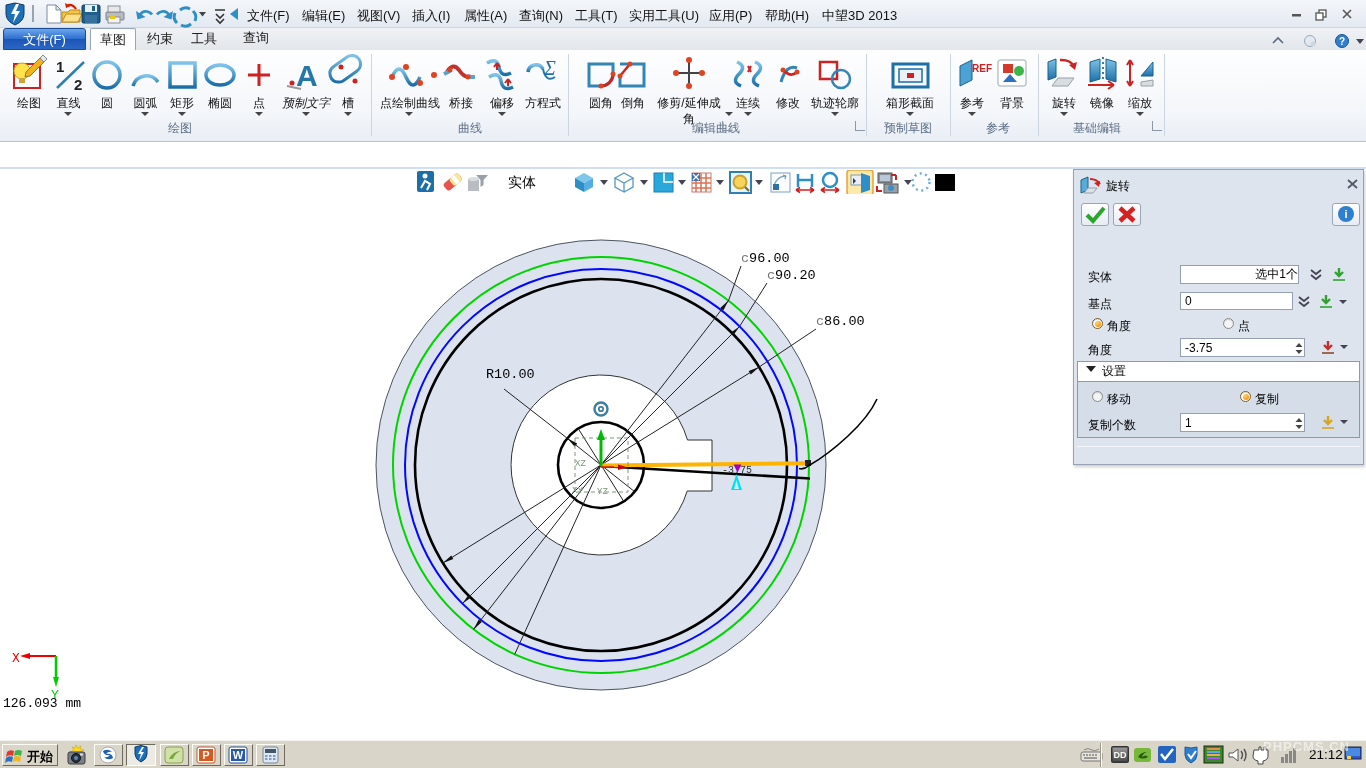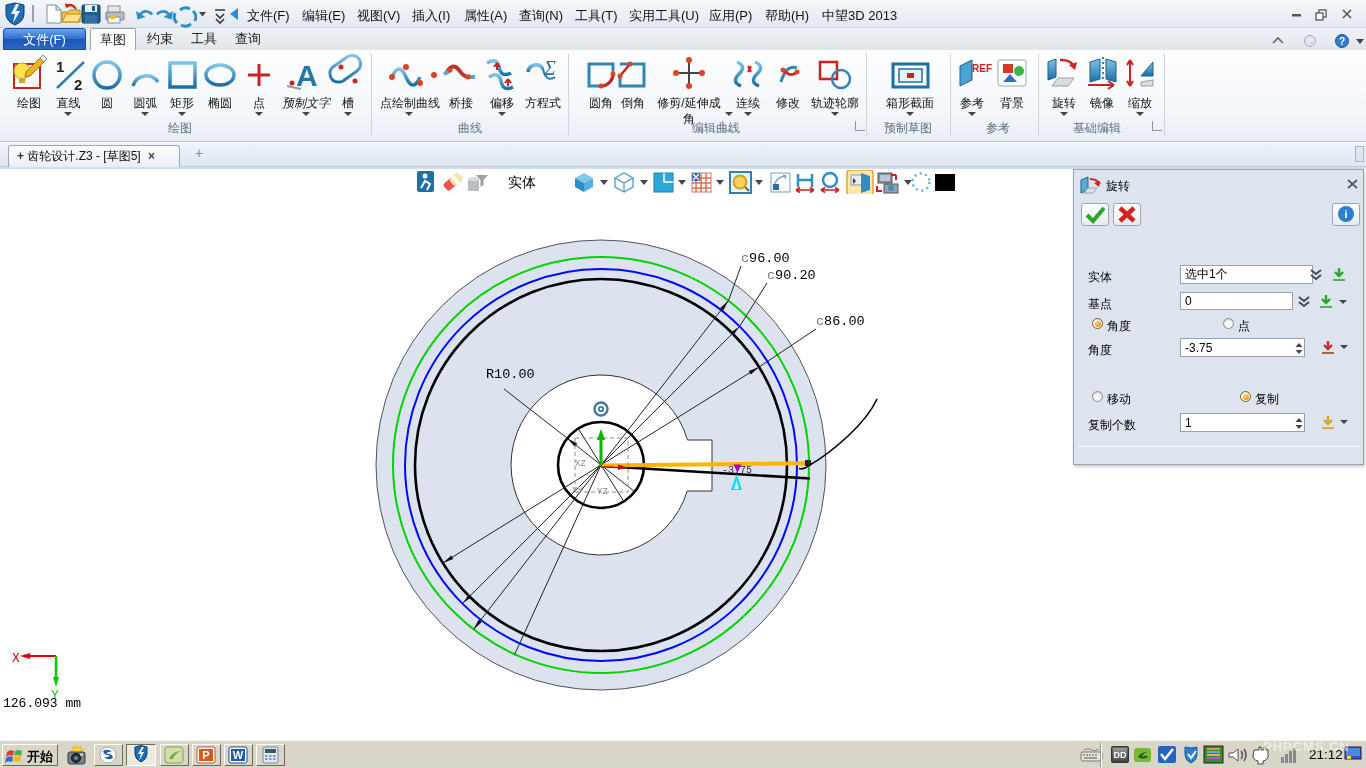--- a/index.html
+++ b/index.html
@@ -102,21 +102,21 @@
           <rect x="26" y="7" width="7" height="7"></rect>
         </g>
   <path d="M53 4 l8 8 m0 -8 l-8 8" stroke="#555" stroke-width="1.6"></path>
 </svg>
 </div>
 <div id="tabrow">
 <div class="ftab">文件(F)</div>
 <div class="rtab active" style="left:90px;width:46px;">草图</div>
 <div class="rtab" style="left:140px;width:40px;">约束</div>
 <div class="rtab" style="left:184px;width:40px;">工具</div>
-<div class="rtab" style="left:228px;width:40px;">查询</div>
+<div class="rtab" style="left:236px;width:40px;font-family:Liberation Mono, monospace;">查询</div>
 <svg class="abs" style="left:1270px;top:6px" width="96" height="14">
   <path d="M3 9 l5-5 l5 5" stroke="#5a6a7e" stroke-width="1.6" fill="none"></path>
   <circle cx="40" cy="7" r="5.5" fill="#e3e9f1" stroke="#9aa8ba"></circle>
         <circle cx="43" cy="10" r="2.5" fill="#cdd6e2"></circle>
   <circle cx="72" cy="7" r="6.5" fill="#2f7fd0" stroke="#1c5296"></circle>
         <text x="72" y="11" font-size="10" fill="#fff" text-anchor="middle" font-weight="bold">?</text>
   <path d="M86 5 l4 5 l4-5 z" fill="#445"></path>
 </svg>
 </div>
 <div id="ribbon">
@@ -284,25 +284,20 @@
 <span class="gname" style="left:140px;width:80px;">绘图</span>
 <span class="gname" style="left:430px;width:80px;">曲线</span>
 <span class="gname" style="left:676px;width:80px;">编辑曲线</span>
 <span class="gname" style="left:868px;width:80px;">预制草图</span>
 <span class="gname" style="left:958px;width:80px;">参考</span>
 <span class="gname" style="left:1057px;width:80px;font-family:Liberation Serif, serif;">基础编辑</span>
 <span class="glaunch" style="left:722px"></span>
 <span class="glaunch" style="left:855px"></span>
 <span class="glaunch" style="left:1152px"></span>
 </div>
-<div id="doctabs">
-<div class="dtab"><span style="margin-left:8px;font-weight:bold;color:#333">+</span> 齿轮设计.Z3 - [草图5] <span style="color:#444;font-weight:bold;margin-left:4px">×</span></div>
-<span style="position:absolute;left:195px;top:2px;font-size:14px;color:#888">+</span>
-<span style="position:absolute;left:1355px;top:3px;width:9px;height:16px;background:#dfe5ee;border:1px solid #aab4c2"></span>
-</div>
 <div id="canvas">
 <svg class="abs" style="left:0;top:0" width="1366" height="546">
 
 <circle cx="601" cy="298" r="225" fill="#dce3ef" stroke="#4d5560" stroke-width="1"></circle>
 
 <path d="M687.5 273 L712 273 L712 324 L687.2 324 A90 90 0 1 1 687.5 273 Z" fill="#ffffff" stroke="#333" stroke-width="1"></path>
 <circle cx="601" cy="298" r="208" fill="none" stroke="#00d400" stroke-width="2"></circle>
 <circle cx="601" cy="298" r="196" fill="none" stroke="#0008ff" stroke-width="2"></circle>
 <circle cx="601" cy="298" r="186" fill="none" stroke="#000" stroke-width="2.6"></circle>
 <circle cx="601" cy="298" r="43" fill="none" stroke="#000" stroke-width="2.6"></circle>
@@ -455,21 +450,21 @@
           </svg></div>
 <div class="pbtn" style="left:39px;top:33px"><svg width="26" height="21">
             <path d="M6 4 l14 13 m0-13 L6 17" stroke="#d42222" stroke-width="4.5" fill="none"></path>
           </svg></div>
 <div class="pbtn" style="left:258px;top:33px"><svg width="26" height="21">
             <circle cx="13" cy="10" r="8" fill="#2e7fd0"></circle>
             <text x="13" y="14" font-size="11" font-weight="bold" fill="#fff" text-anchor="middle">i</text>
           </svg></div>
 
 <span class="plabel" style="left:14px;top:99px">实体</span>
-<input class="pinput" style="left: 106px; top: 95px; width: 133px; height: 19px;" value="选中1个">
+<input class="pinput" style="left: 106px; top: 95px; width: 119px; height: 19px; text-align: right;" value="选中1个">
 <svg class="abs" style="left:234px;top:98px" width="16" height="14">
           <path d="M3 2 l5 4 l5-4 M3 7 l5 4 l5-4" stroke="#445" stroke-width="1.8" fill="none"></path>
         </svg>
 <svg class="abs" style="left:257px;top:96px" width="17" height="17">
           <path d="M8 2 v7 m-4-3 l4 4 l4-4" stroke="#2ca52c" stroke-width="2.4" fill="none"></path>
           <path d="M2 14 h12" stroke="#2ca52c" stroke-width="1.6"></path>
         </svg>
 <span class="plabel" style="left:14px;top:126px">基点</span>
 <input class="pinput" style="left: 106px; top: 122px; width: 113px; height: 18px;" value="0">
 <svg class="abs" style="left:222px;top:125px" width="16" height="14">
@@ -492,20 +487,23 @@
           <path d="M5 1 l3.5 4 h-7 z M5 12 l3.5-4 h-7 z" fill="#444"></path>
         </svg>
 <svg class="abs" style="left:246px;top:169px" width="17" height="17">
           <path d="M8 2 v7 m-4-3 l4 4 l4-4" stroke="#c03030" stroke-width="2.4" fill="none"></path>
           <path d="M2 14 h12" stroke="#8a4a2a" stroke-width="1.6"></path>
         </svg>
 <svg class="abs" style="left:265px;top:174px" width="10" height="7">
           <path d="M1 1 l4 4 l4-4 z" fill="#445"></path>
         </svg>
 
+<div class="pbox" style="top:191px;height:77px;">
+ <div class="phead"><span style="display:inline-block;width:0;height:0;border:5px solid transparent;border-top:6px solid #222;vertical-align:-2px;margin-right:6px"></span>设置</div>
+</div>
 <span class="radio" style="left:18px;top:221px"></span>
         <span class="plabel" style="left:33px;top:221px">移动</span>
 <span class="radio sel" style="left:166px;top:221px"></span>
         <span class="plabel" style="left:181px;top:221px">复制</span>
 <span class="plabel" style="left:14px;top:247px">复制个数</span>
 <input class="pinput" style="left: 106px; top: 243px; width: 125px; height: 19px;" value="1">
 <svg class="abs" style="left:220px;top:247px" width="10" height="13">
           <path d="M5 1 l3.5 4 h-7 z M5 12 l3.5-4 h-7 z" fill="#444"></path>
         </svg>
 <svg class="abs" style="left:246px;top:244px" width="17" height="17">

